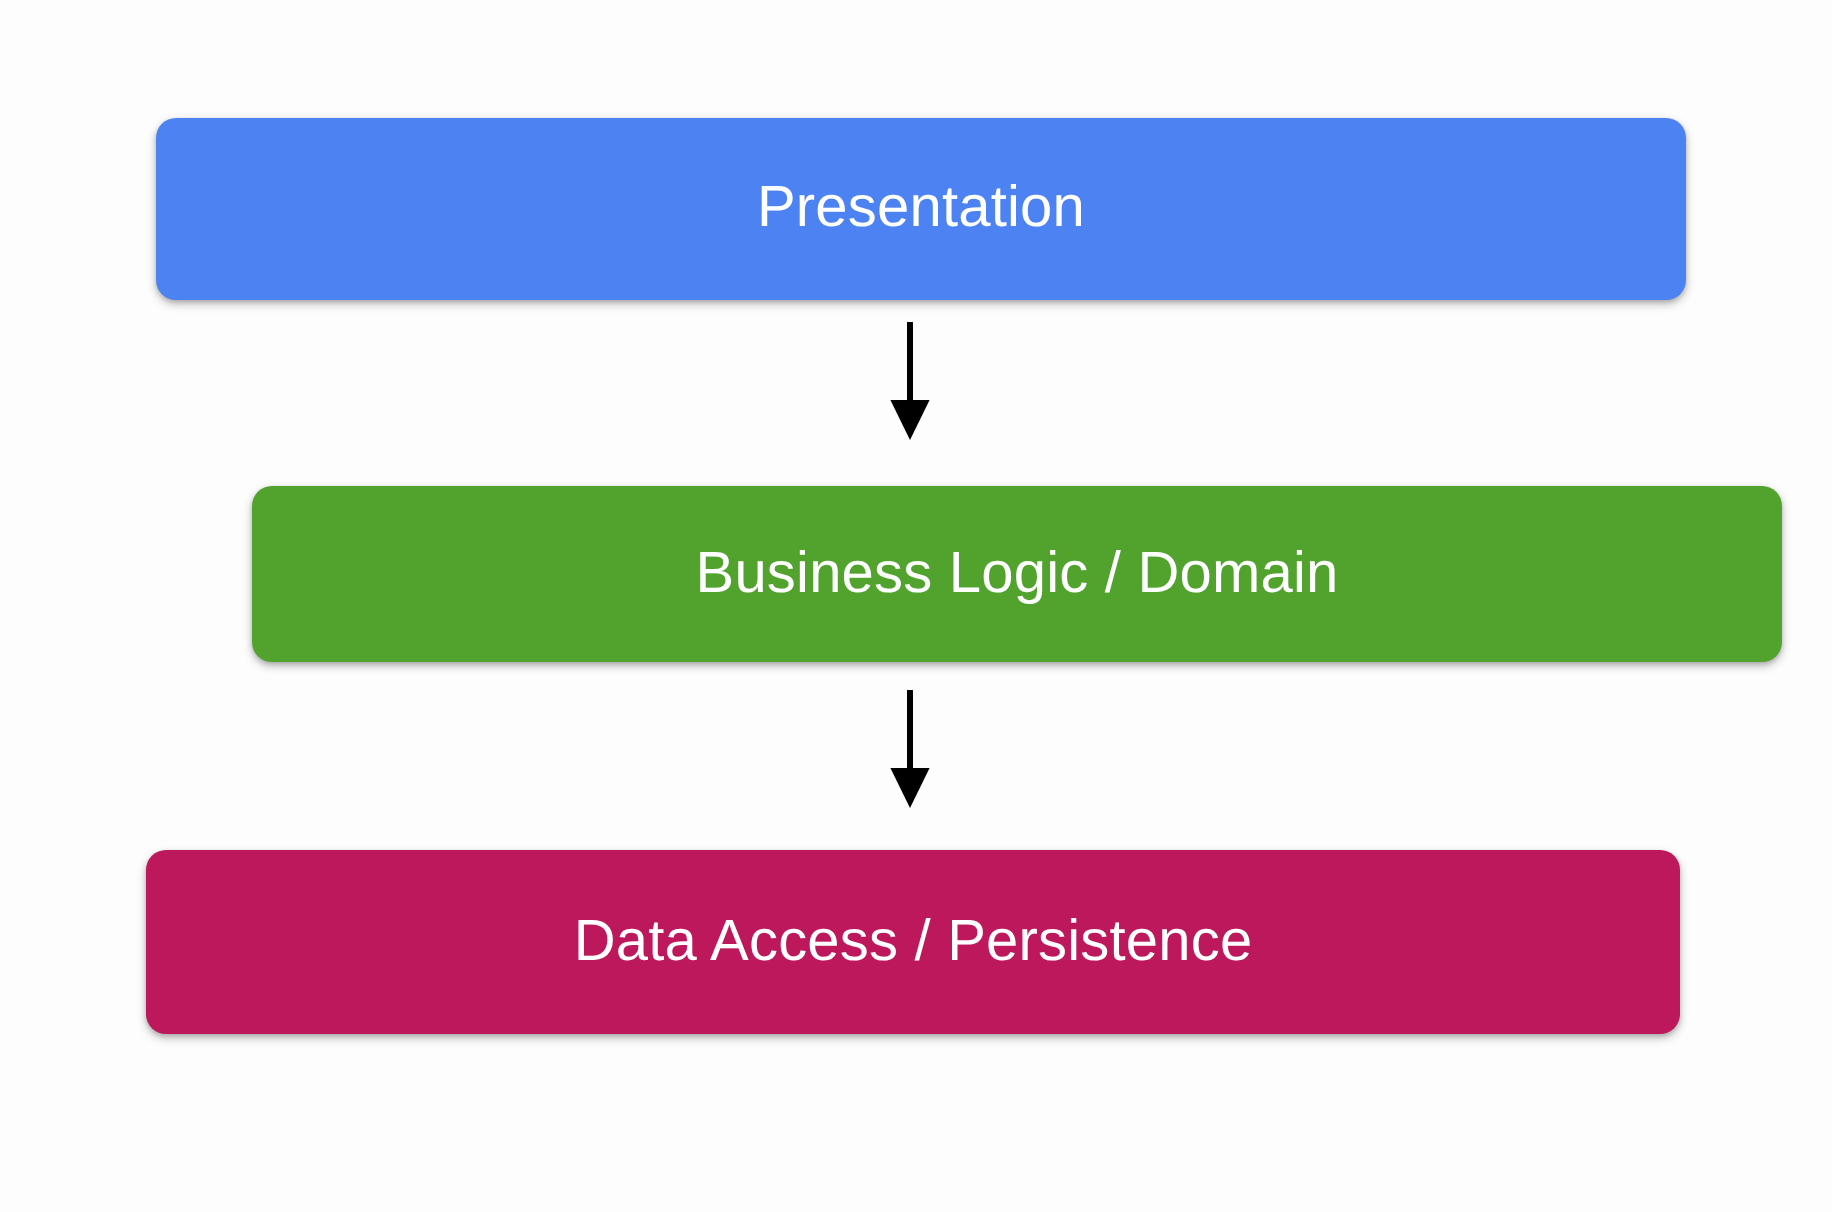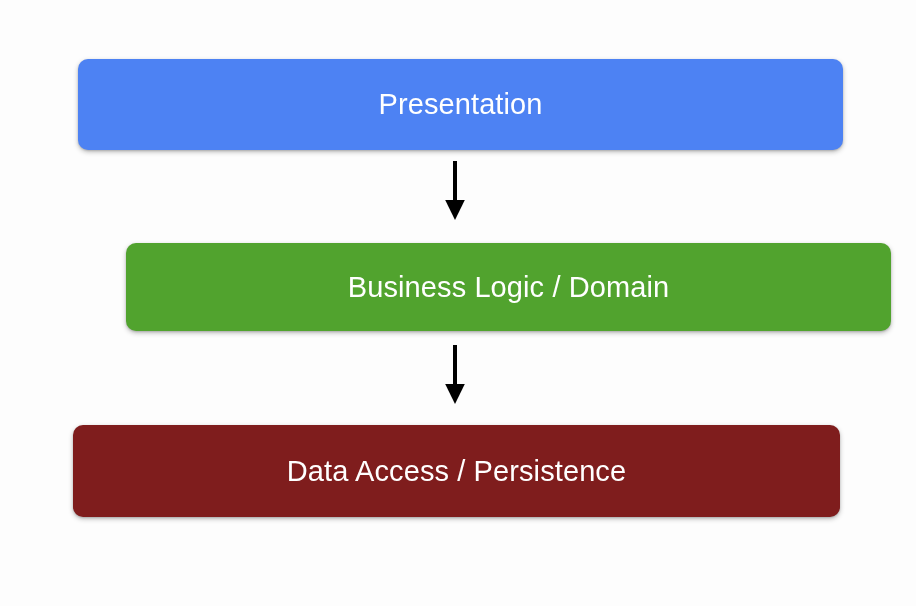--- a/index.html
+++ b/index.html
@@ -92,17 +92,17 @@
 
   <div class="layer-box" id="box-business" style="background:#51a32e;margin-left:48px;">
     <span class="layer-label" style="color: rgb(255, 255, 255);">Business Logic / Domain</span>
   </div>
 
   <svg class="arrow" id="arrow-2" width="36" height="62" viewBox="0 0 36 62">
     <line x1="18" y1="1" x2="18" y2="42" stroke="#000000" stroke-width="3.2" shape-rendering="crispEdges"></line>
     <polygon points="18,60 8.2,40 27.8,40" fill="#000000"></polygon>
   </svg>
 
-  <div class="layer-box" id="box-data" style="background:#7f1d1d;">
+  <div class="layer-box" id="box-data" style="background:#be185d;">
     <span class="layer-label" style="color: rgb(255, 255, 255);">Data Access / Persistence</span>
   </div>
 
 </div>
 
 </body></html>

